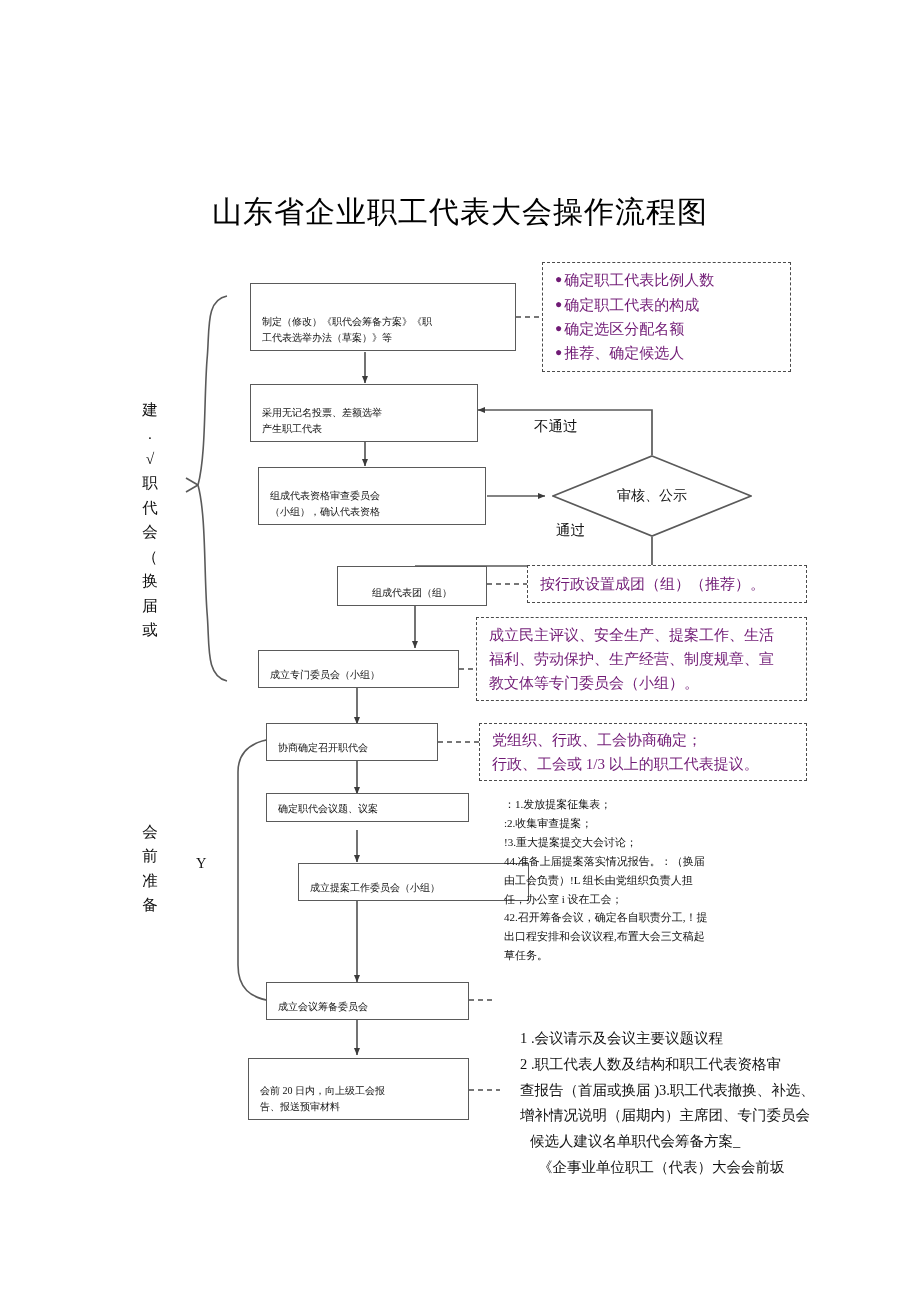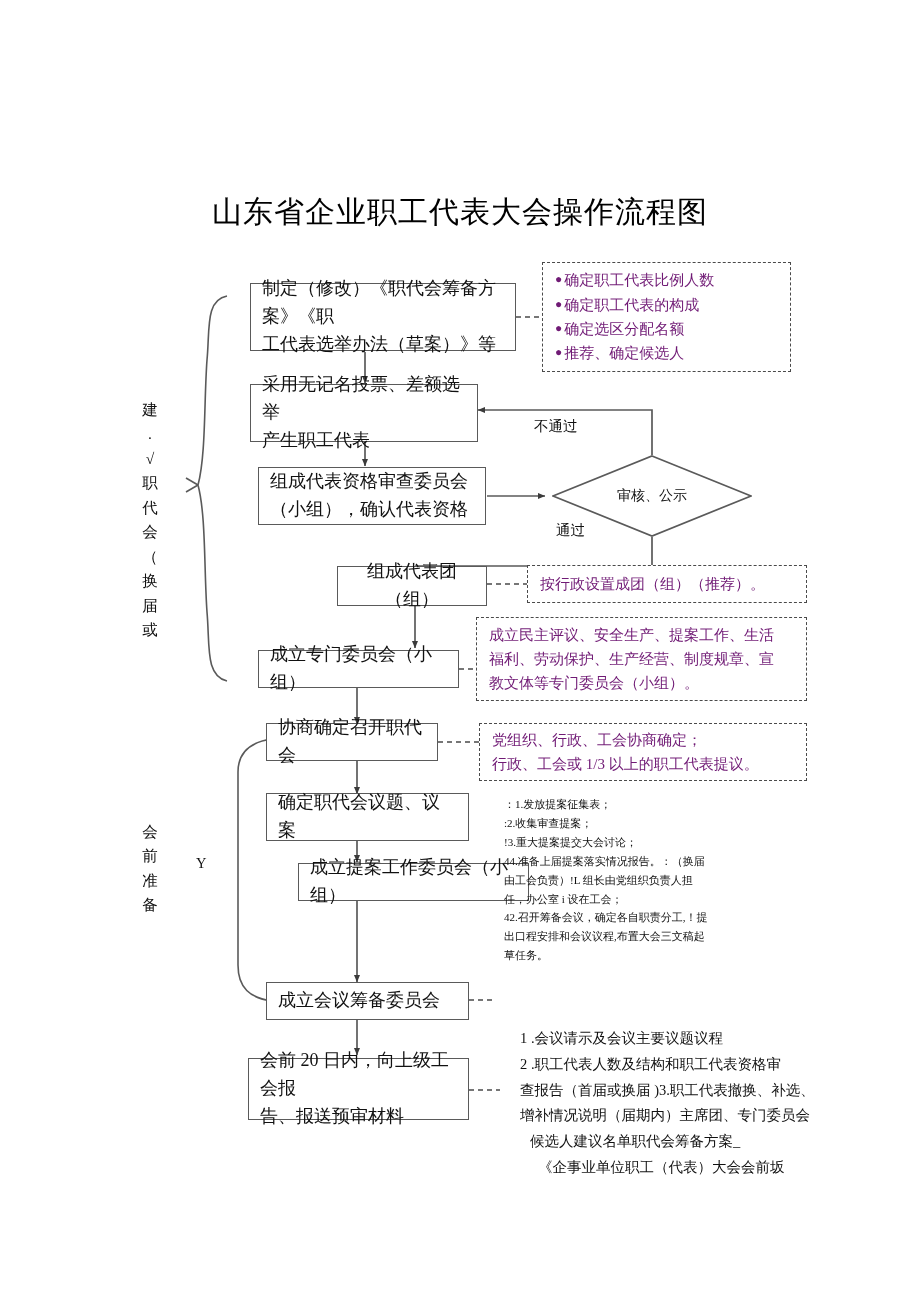--- a/index.html
+++ b/index.html
@@ -32,22 +32,22 @@
     letter-spacing: 1px;
     color: #000;
   }
 
   
   .node {
     box-sizing: border-box;
     border: 1.6px solid #5a5a5a;
     background: #fff;
     display: flex;
-    align-items: center;
-    font-size: 18px;
+    align-items: flex-end;
+    font-size: 10px;
     line-height: 1.55;
     color: #111;
     padding: 5px 11px;
   }
   .node .txt { width: 100%; }
 
   
   .callout {
     box-sizing: border-box;
     border: 1.5px dashed #4a4a4a;
@@ -215,21 +215,21 @@
       <div>成立专门委员会（小组）</div>
     </div>
   </div>
 
   <div class="abs node" style="left:266px; top:723px; width:172px; height:38px;">
     <div class="txt">
       <div>协商确定召开职代会</div>
     </div>
   </div>
 
-  <div class="abs node" style="left:266px; top:793px; width:203px; height:48px;">
+  <div class="abs node" style="left:266px; top:793px; width:203px; height:29px;">
     <div class="txt">
       <div>确定职代会议题、议案</div>
     </div>
   </div>
 
   <div class="abs node" style="left:266px; top:863px; width:231px; height:38px;margin-left:32px;">
     <div class="txt">
       <div>成立提案工作委员会（小组）</div>
     </div>
   </div>

